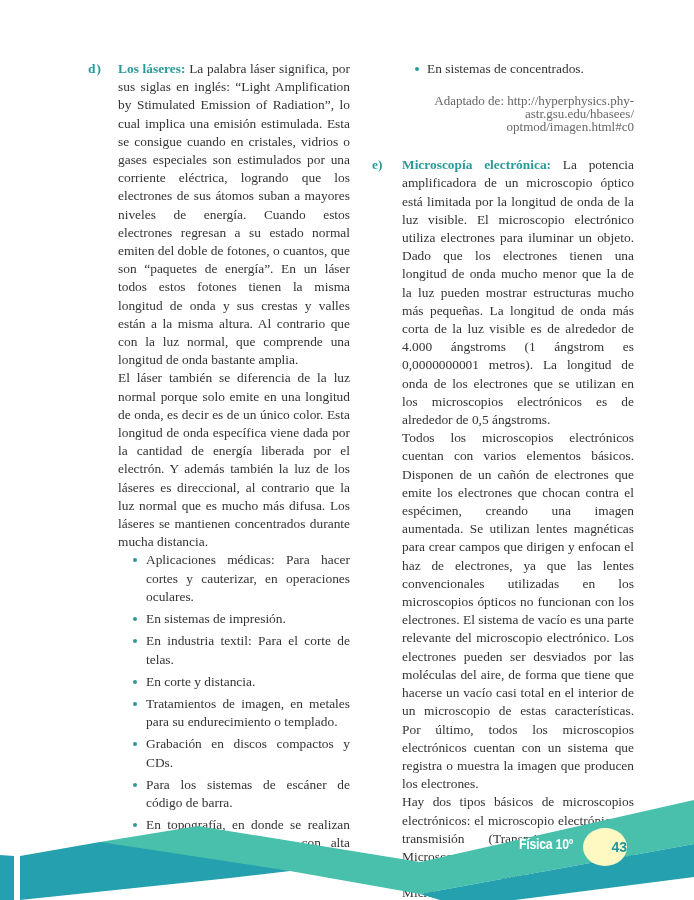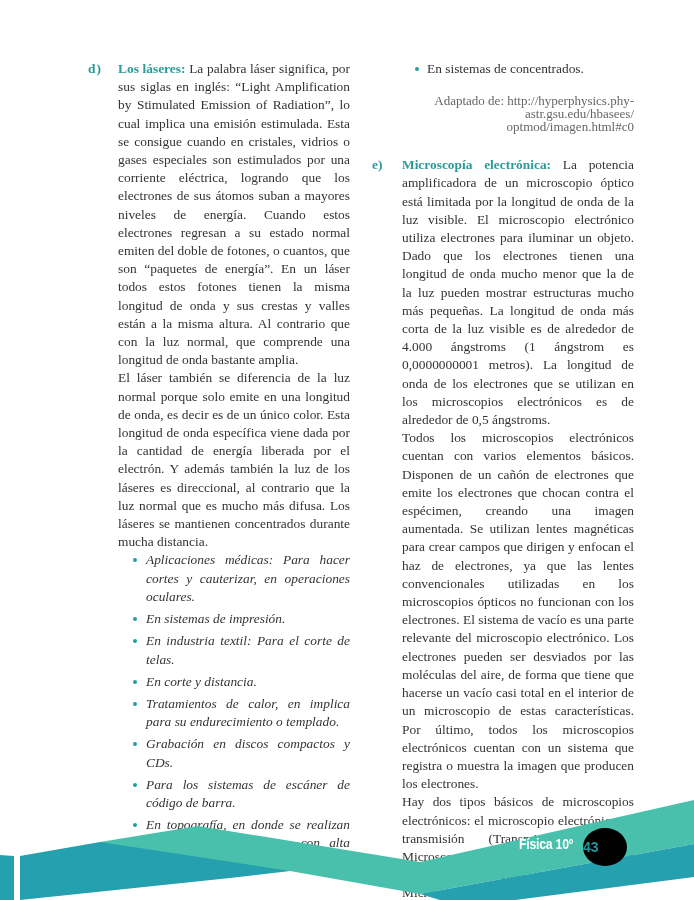--- a/index.html
+++ b/index.html
@@ -18,21 +18,21 @@
   .col-right { left: 372px; width: 262px; }
   .teal { color: #2a9a9a; font-weight: bold; }
   .item { position: relative; padding-left: 30px; }
   .item .marker {
     position: absolute; left: 0; top: 0; color: #2a9a9a; font-weight: bold;
   }
   .item-d .marker { letter-spacing: 1px; }
   p { margin: 0; }
   .gap { margin-top: 0; }
   ul.apps { list-style: none; margin: 0; padding: 0 0 0 45px; }
-  ul.apps li { position: relative; padding-left: 13px; margin-bottom: 4px; font-style: italic; }
+  ul.apps li { position: relative; padding-left: 13px; margin-bottom: 4px; }
   ul.apps li .bullet {
     position: absolute; left: 0; top: 7px; width: 4px; height: 4px;
     border-radius: 50%; background: #2a9a9a;
   }
   .right-bullet { padding-left: 43px; position: relative; }
   .right-bullet .inner { position: relative; padding-left: 12px; }
   .right-bullet .bullet {
     position: absolute; left: 0; top: 7px; width: 4px; height: 4px;
     border-radius: 50%; background: #2a9a9a;
   }
@@ -45,43 +45,43 @@
   .footer { position: absolute; left: 0; top: 800px; width: 694px; height: 100px; }
   .footer svg { position: absolute; left: 0; top: 0; }
   .footer-label {
     position: absolute; left: 519px; top: 835px;
     font-family: "Liberation Sans", "DejaVu Sans", sans-serif;
     font-weight: bold; font-size: 15px; color: #ffffff;
     letter-spacing: -0.3px; transform: scaleX(0.82); transform-origin: left center;
   }
   .page-circle {
     position: absolute; left: 583px; top: 828px; width: 44px; height: 38px;
-    border-radius: 50%; background: #000000;
-    display: flex; align-items: center; justify-content: flex-start;
+    border-radius: 50%; background: #fef9c3;
+    display: flex; align-items: center; justify-content: flex-end;
   }
   .page-num {
     font-family: "Liberation Sans", "DejaVu Sans", sans-serif;
     font-weight: bold; font-size: 14px; color: #22969e;
   }
 </style>
 </head>
 <body>
 
 <div class="col col-left">
   <div class="item item-d">
     <span class="marker">d)</span>
     <p><span class="teal">Los láseres:</span> <span>La palabra láser significa, por sus siglas en inglés: “Light Amplification by Stimulated Emission of Radiation”, lo cual implica una emisión estimulada. Esta se consigue cuando en cristales, vidrios o gases especiales son estimulados por una corriente eléctrica, logrando que los electrones de sus átomos suban a mayores niveles de energía. Cuando estos electrones regresan a su estado normal emiten del doble de fotones, o cuantos, que son “paquetes de energía”. En un láser todos estos fotones tienen la misma longitud de onda y sus crestas y valles están a la misma altura. Al contrario que con la luz normal, que comprende una longitud de onda bastante amplia.</span></p>
     <p>El láser también se diferencia de la luz normal porque solo emite en una longitud de onda, es decir es de un único color. Esta longitud de onda específica viene dada por la cantidad de energía liberada por el electrón. Y además también la luz de los láseres es direccional, al contrario que la luz normal que es mucho más difusa. Los láseres se mantienen concentrados durante mucha distancia.</p>
   </div>
   <ul class="apps">
     <li><span class="bullet"></span><span>Aplicaciones médicas: Para hacer cortes y cauterizar, en operaciones oculares.</span></li>
     <li><span class="bullet"></span><span>En sistemas de impresión.</span></li>
     <li><span class="bullet"></span><span>En industria textil: Para el corte de telas.</span></li>
     <li><span class="bullet"></span><span>En corte y distancia.</span></li>
-    <li><span class="bullet"></span><span>Tratamientos de calor, en implica para su endurecimiento o templado.</span></li>
+    <li><span class="bullet"></span><span>Tratamientos de imagen, en metales para su endurecimiento o templado.</span></li>
     <li><span class="bullet"></span><span>Grabación en discos compactos y CDs.</span></li>
     <li><span class="bullet"></span><span>Para los sistemas de escáner de código de barra.</span></li>
     <li><span class="bullet"></span><span>En topografía, en donde se realizan mediciones de distancias con alta precisión.</span></li>
 
   </ul>
 </div>
 
 <div class="col col-right">
   <div class="right-bullet">
     <div class="inner">

